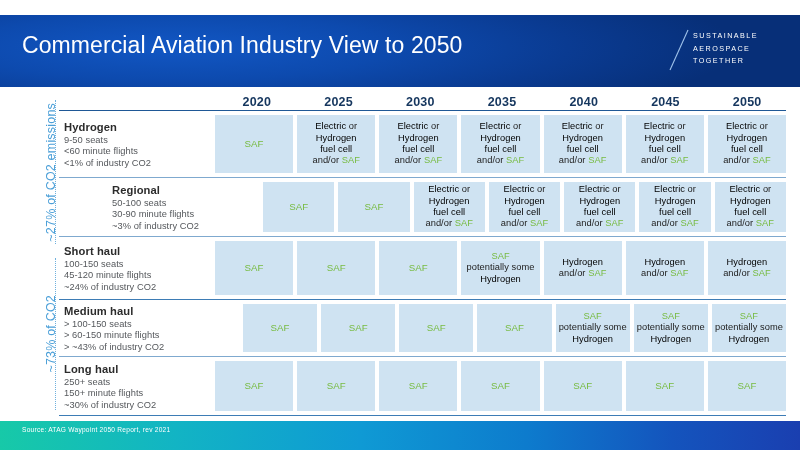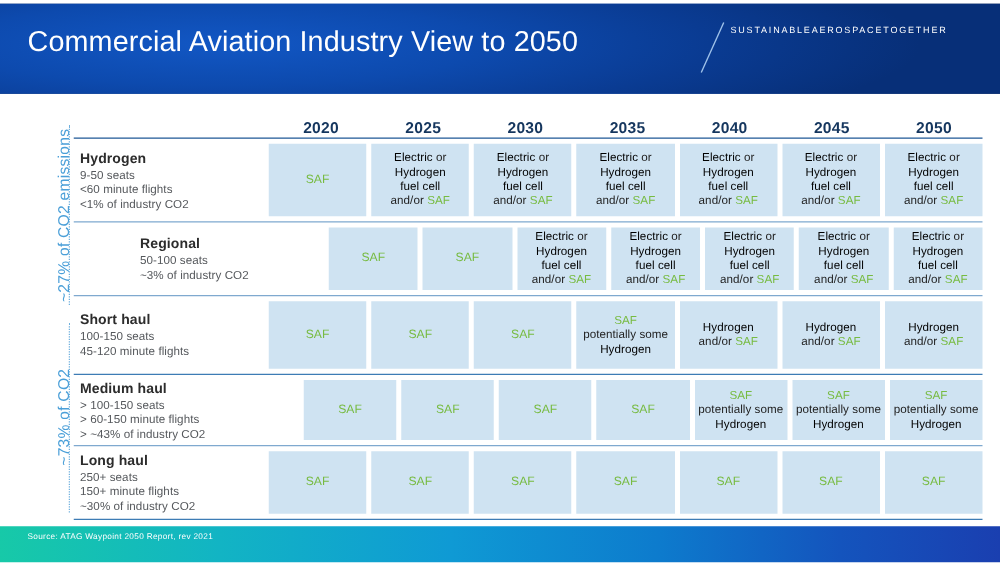--- a/index.html
+++ b/index.html
@@ -6,39 +6,39 @@
   html, body {
     width: 800px; height: 450px;
     font-family: "Liberation Sans", sans-serif;
     background: #ffffff;
     overflow: hidden;
   }
   .slide { position: relative; width: 800px; height: 450px; background: #fff; }
 
   
   .header {
-    position: absolute; left: 0; top: 3px; width: 800px; height: 72px;
+    position: absolute; left: 0; top: 15px; width: 800px; height: 72px;
     background:
       radial-gradient(ellipse 70% 120% at 22% 45%, #1257c4 0%, #0d4aae 38%, #0a3b92 70%, #072f78 100%),
       linear-gradient(90deg, #06285f 0%, #0b46a5 35%, #0a3f99 65%, #041c4a 100%);
     overflow: hidden;
   }
   .header-title {
     position: absolute; left: 22px; top: 17px;
     font-size: 23px; font-weight: 400; color: #ffffff;
     letter-spacing: .1px; white-space: nowrap;
   }
   .logo-wrap {
     position: absolute; right: 42px; top: 14px;
     height: 44px; display: flex; align-items: flex-start;
   }
   .logo-slash { position: relative; width: 22px; height: 42px; }
   .logo-slash svg { display: block; }
   .logo-lines {
-    display: flex; flex-direction: row; justify-content: flex-start;
+    display: flex; flex-direction: column; justify-content: flex-start;
     margin-left: 2px; padding-top: 1px;
   }
   .logo-lines span {
     font-size: 7.2px; color: #ffffff; letter-spacing: 1.45px;
     line-height: 12.5px; white-space: nowrap; font-weight: 400;
   }
 
   
   .brackets { position: absolute; left: 0; top: 96px; width: 58px; height: 318px; }
   .bracket {
@@ -210,20 +210,21 @@
             <div class="ln"><span class="hydrogen">fuel cell</span></div>
             <div class="ln"><span class="dark">and/or </span><span class="saf">SAF</span></div>
           </div>
         </div>
       </div>
       <div class="row-sep"></div>
       <div class="row" style="height: 58px; margin-left: 48px;">
         <div class="rowlabel">
           <div class="t">Regional</div>
           <div class="s">50-100 seats</div>
+          <div class="s">30-90 minute flights</div>
           <div class="s">~3% of industry CO2</div>
         </div>
         <div class="cells">
           <div class="cell">
             <div class="ln big"><span class="saf">SAF</span></div>
           </div>
           <div class="cell">
             <div class="ln big"><span class="saf">SAF</span></div>
           </div>
           <div class="cell">
@@ -257,20 +258,21 @@
             <div class="ln"><span class="dark">and/or </span><span class="saf">SAF</span></div>
           </div>
         </div>
       </div>
       <div class="row-sep"></div>
       <div class="row" style="height: 62px;">
         <div class="rowlabel">
           <div class="t">Short haul</div>
           <div class="s">100-150 seats</div>
           <div class="s">45-120 minute flights</div>
+          <div class="s">~24% of industry CO2</div>
         </div>
         <div class="cells">
           <div class="cell">
             <div class="ln big"><span class="saf">SAF</span></div>
           </div>
           <div class="cell">
             <div class="ln big"><span class="saf">SAF</span></div>
           </div>
           <div class="cell">
             <div class="ln big"><span class="saf">SAF</span></div>

